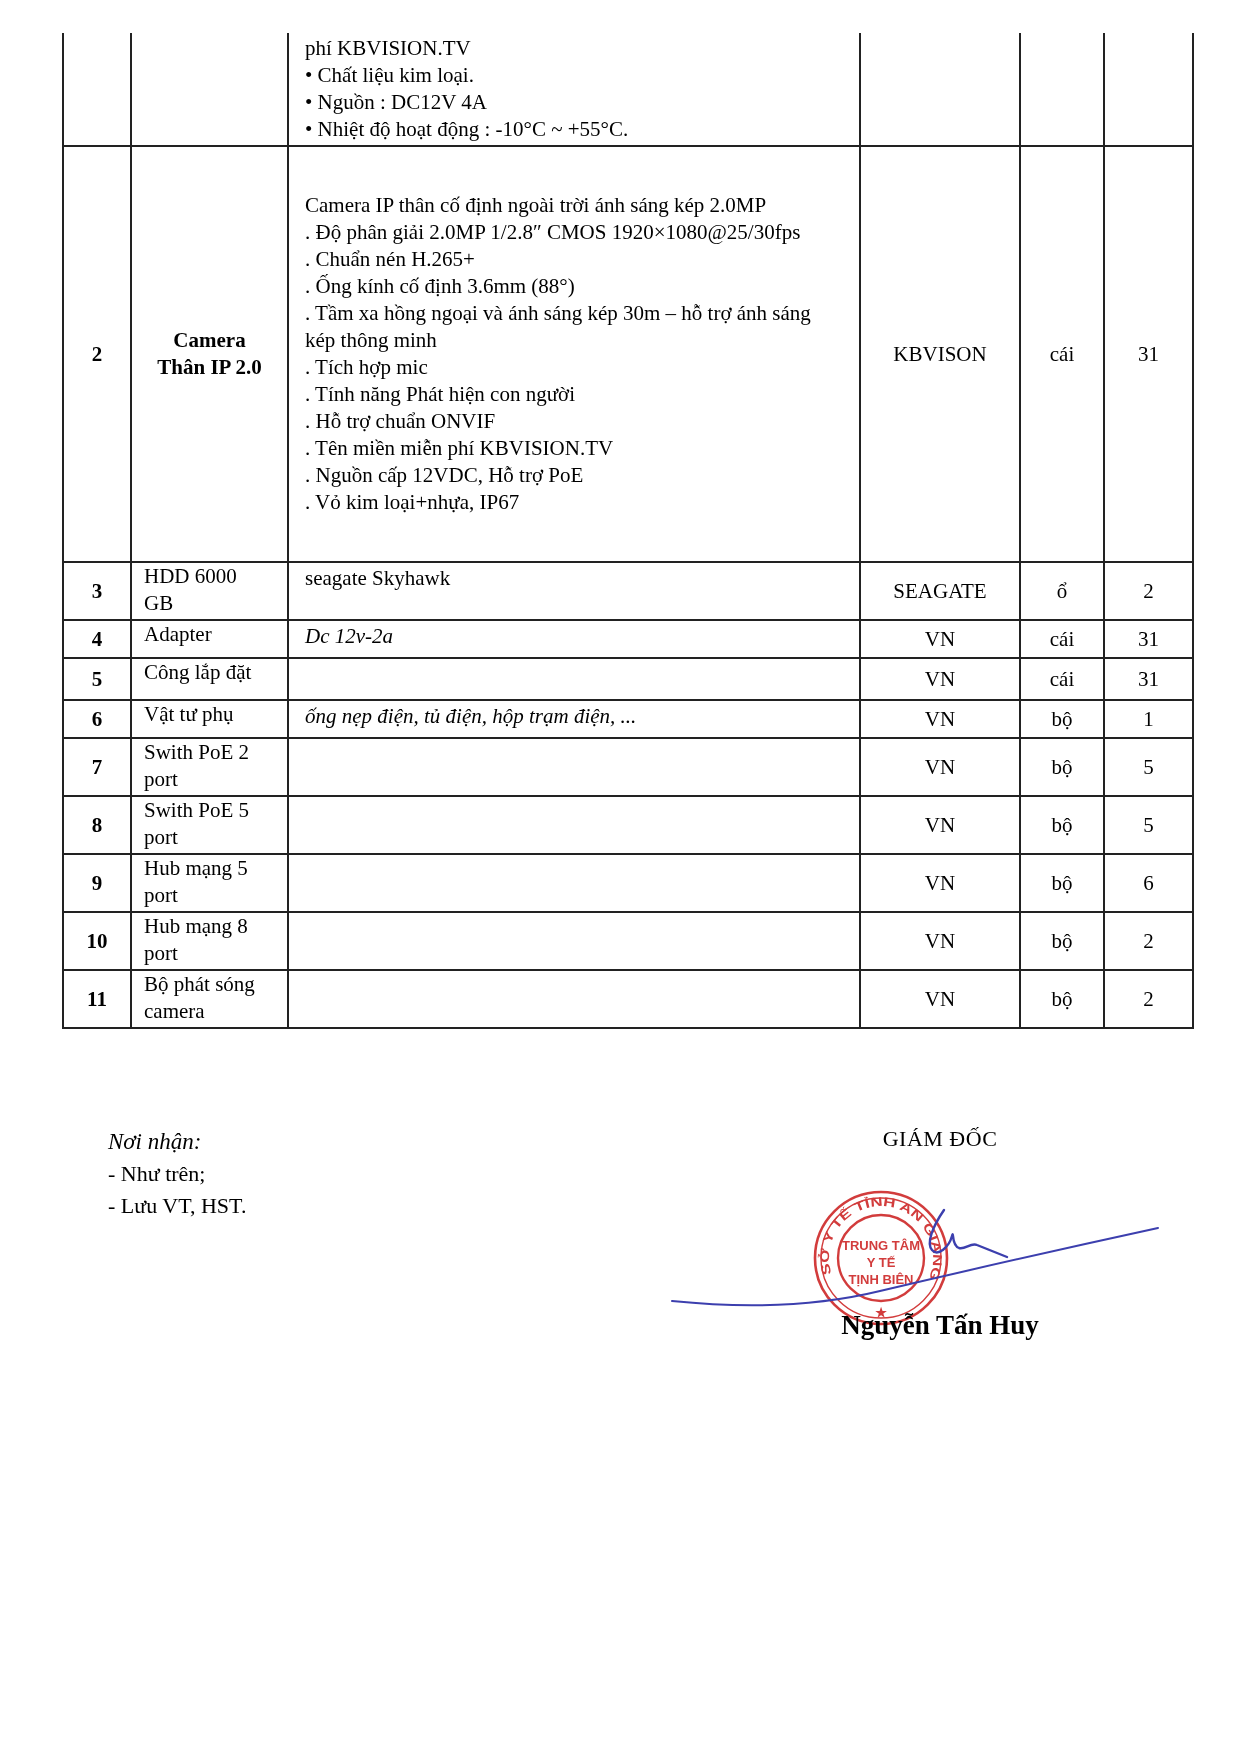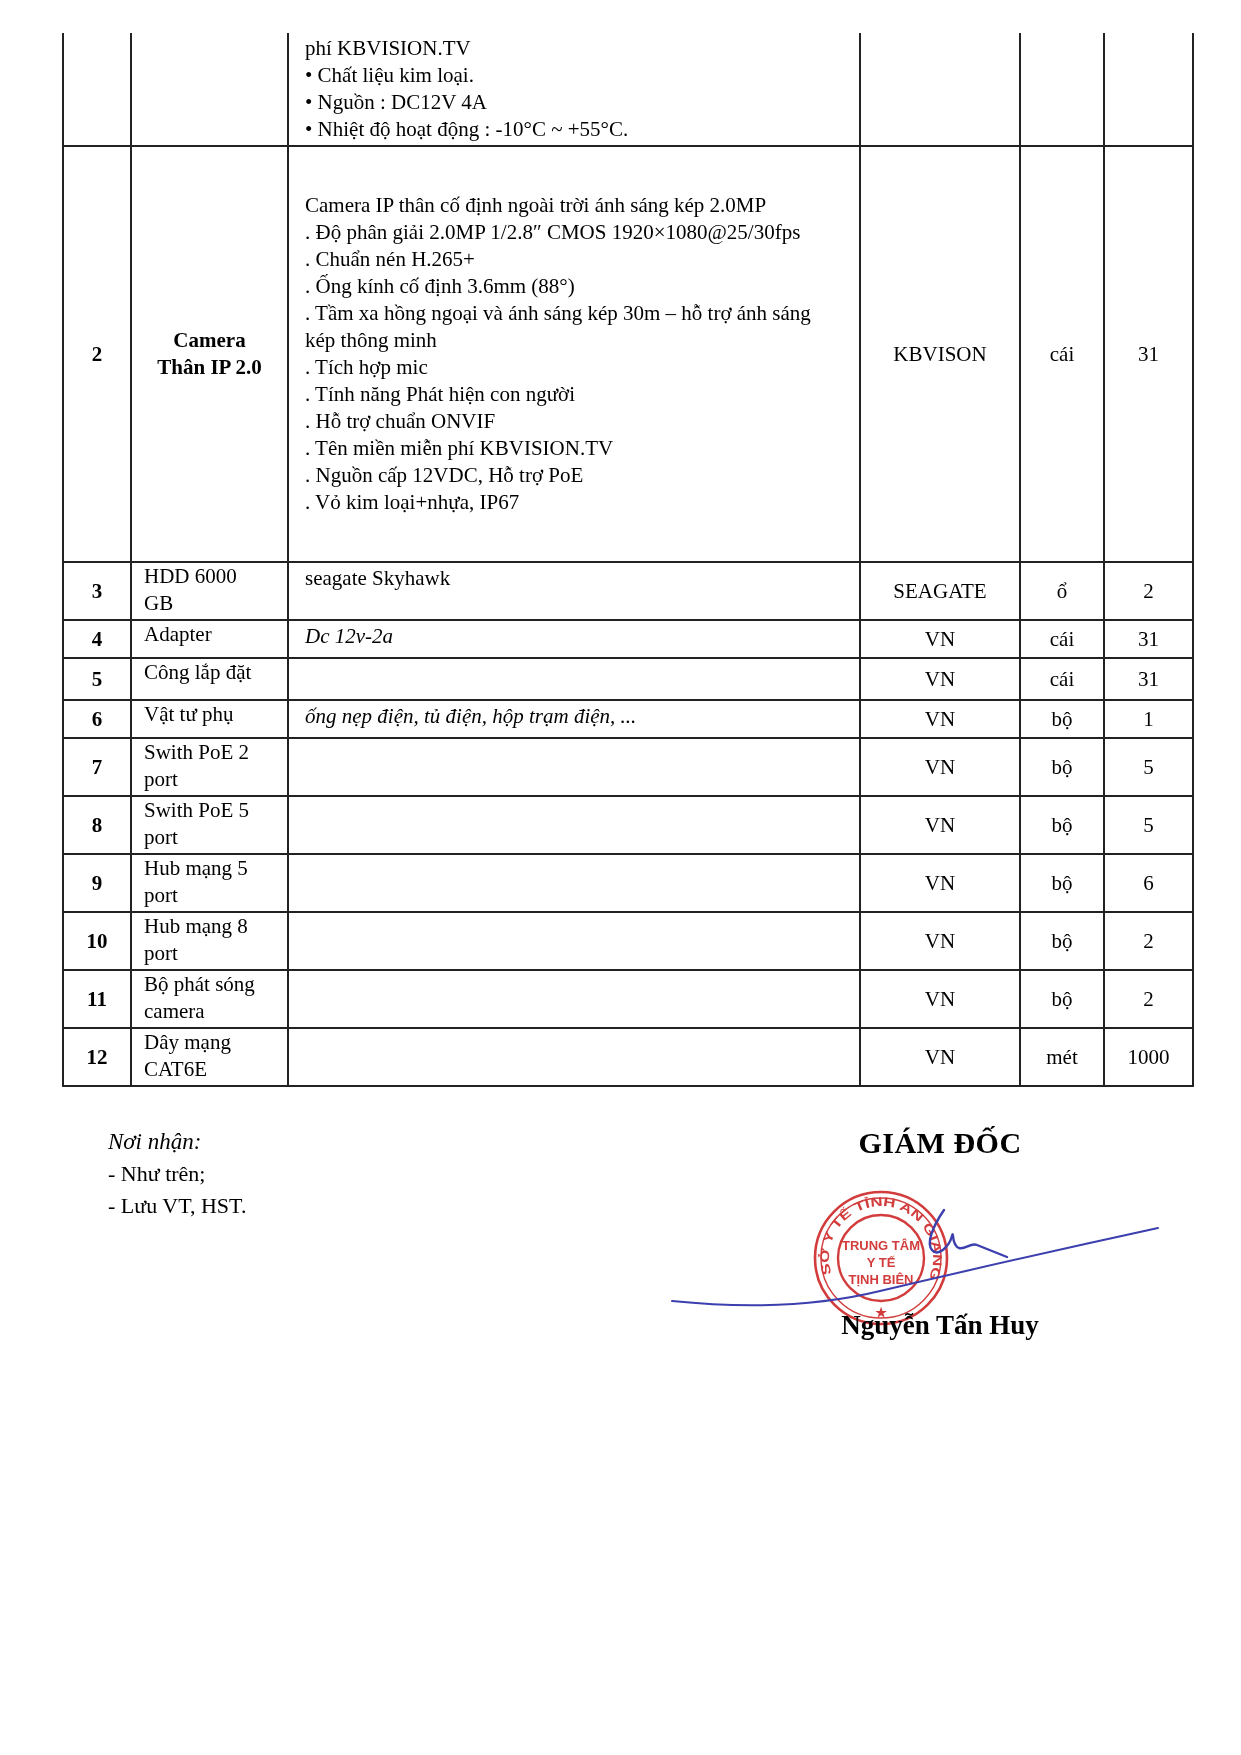--- a/index.html
+++ b/index.html
@@ -30,21 +30,21 @@
   .doc-table td.c-desc.mid{vertical-align:middle;}
   .doc-table td.c-brand,.doc-table td.c-unit,.doc-table td.c-qty{
     text-align:center;vertical-align:middle;padding:2px 4px;
   }
   .italic{font-style:italic;}
   .desc-line{white-space:normal;}
   
   .noi-nhan{position:absolute;left:108px;top:1126px;font-size:22px;line-height:32px;}
   .noi-nhan .nn-title{font-weight:normal;font-style:italic;font-size:23px;}
   .director-block{position:absolute;left:700px;top:1126px;width:480px;text-align:center;}
-  .director-title{font-weight:bold;font-size:30px;letter-spacing:.5px;}
+  .director-title{font-weight:normal;font-size:22px;letter-spacing:.5px;}
   .director-name{position:absolute;left:700px;top:1310px;width:480px;text-align:center;
     font-weight:bold;font-size:27px;}
   .stamp-svg{position:absolute;left:811px;top:1188px;width:140px;height:140px;opacity:.93;}
   .sign-svg{position:absolute;left:640px;top:1180px;width:540px;height:160px;}
 </style>
 </head>
 <body>
 
 <table class="doc-table">
   <colgroup>
@@ -169,28 +169,20 @@
 
   <tr style="height:56px">
     <td class="c-stt">11</td>
     <td class="c-name">Bộ phát sóng camera</td>
     <td class="c-desc"></td>
     <td class="c-brand">VN</td>
     <td class="c-unit">bộ</td>
     <td class="c-qty">2</td>
   </tr>
 
-  <tr style="height:55px">
-    <td class="c-stt">12</td>
-    <td class="c-name">Dây mạng CAT6E</td>
-    <td class="c-desc"></td>
-    <td class="c-brand">VN</td>
-    <td class="c-unit">mét</td>
-    <td class="c-qty">1000</td>
-  </tr>
 
 
   </tbody>
 </table>
 
 <div class="noi-nhan">
   <div class="nn-title">Nơi nhận:</div>
   <div>- Như trên;</div>
   <div>- Lưu VT, HST.</div>
 </div>

